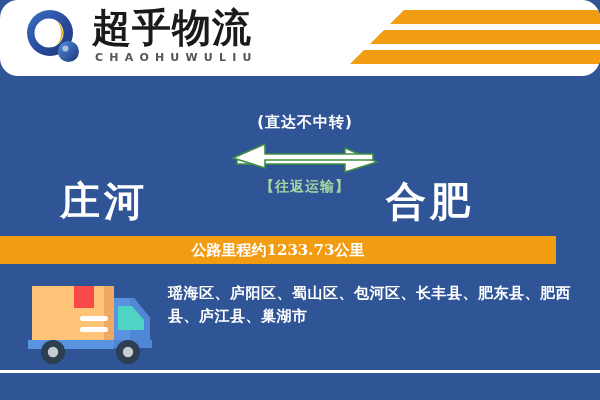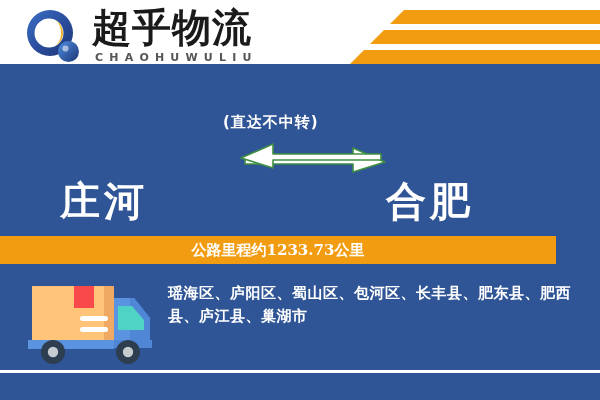--- a/index.html
+++ b/index.html
@@ -14,23 +14,24 @@
     overflow: hidden;
     background: #2f5596;
     font-family: "DejaVu Sans", "Liberation Sans", sans-serif;
     user-select: none;
   }
 
   
   .header {
     position: absolute;
     left: 0; top: 0;
-    width: 600px; height: 64px;
+    width: 600px; height: 76px;
     background: #ffffff;
     overflow: hidden;
+    border-radius: 18px;
   }
   .logo-mark {
     position: absolute;
     left: 26px; top: 9px;
     width: 56px; height: 56px;
   }
   .logo-mark svg { display: block; }
 
   .logo-title {
     position: absolute;
@@ -85,23 +86,23 @@
     font-weight: bold;
     color: #ffffff;
     letter-spacing: 4px;
     white-space: nowrap;
   }
   .city.origin { left: 60px; }
   .city.dest   { left: 386px; }
 
   .route-mid {
     position: absolute;
-    left: 223px; top: 40px;
+    left: 215px; top: 40px;
     width: 180px;
-    text-align: left;
+    text-align: center;
   }
   .direct-note {
     font-family: "DejaVu Sans", "Liberation Sans", sans-serif;
     font-size: 15px;
     font-weight: bold;
     color: #ffffff;
     letter-spacing: 1px;
     white-space: nowrap;
   }
   .arrows {
@@ -221,20 +222,21 @@
 
       <div class="arrows">
         <svg width="156" height="36" viewBox="0 0 156 36">
 
           <path d="M10 20 L118 20 L118 10 L150 24 L118 34 L118 26 L10 26 Z" fill="#ffffff" stroke="#3f8f43" stroke-width="1.6" stroke-linejoin="round"></path>
 
           <path d="M146 16 L38 16 L38 6 L6 20 L38 30 L38 22 L146 22 Z" fill="#ffffff" stroke="#3f8f43" stroke-width="1.6" stroke-linejoin="round"></path>
         </svg>
       </div>
 
+      <div class="roundtrip">【往返运输】</div>
     </div>
 
     <div class="city dest">合肥</div>
   </div>
 
   <div class="infobar">
     <span>公路里程约1233.73公里</span>
   </div>
 
   <div class="lower">

